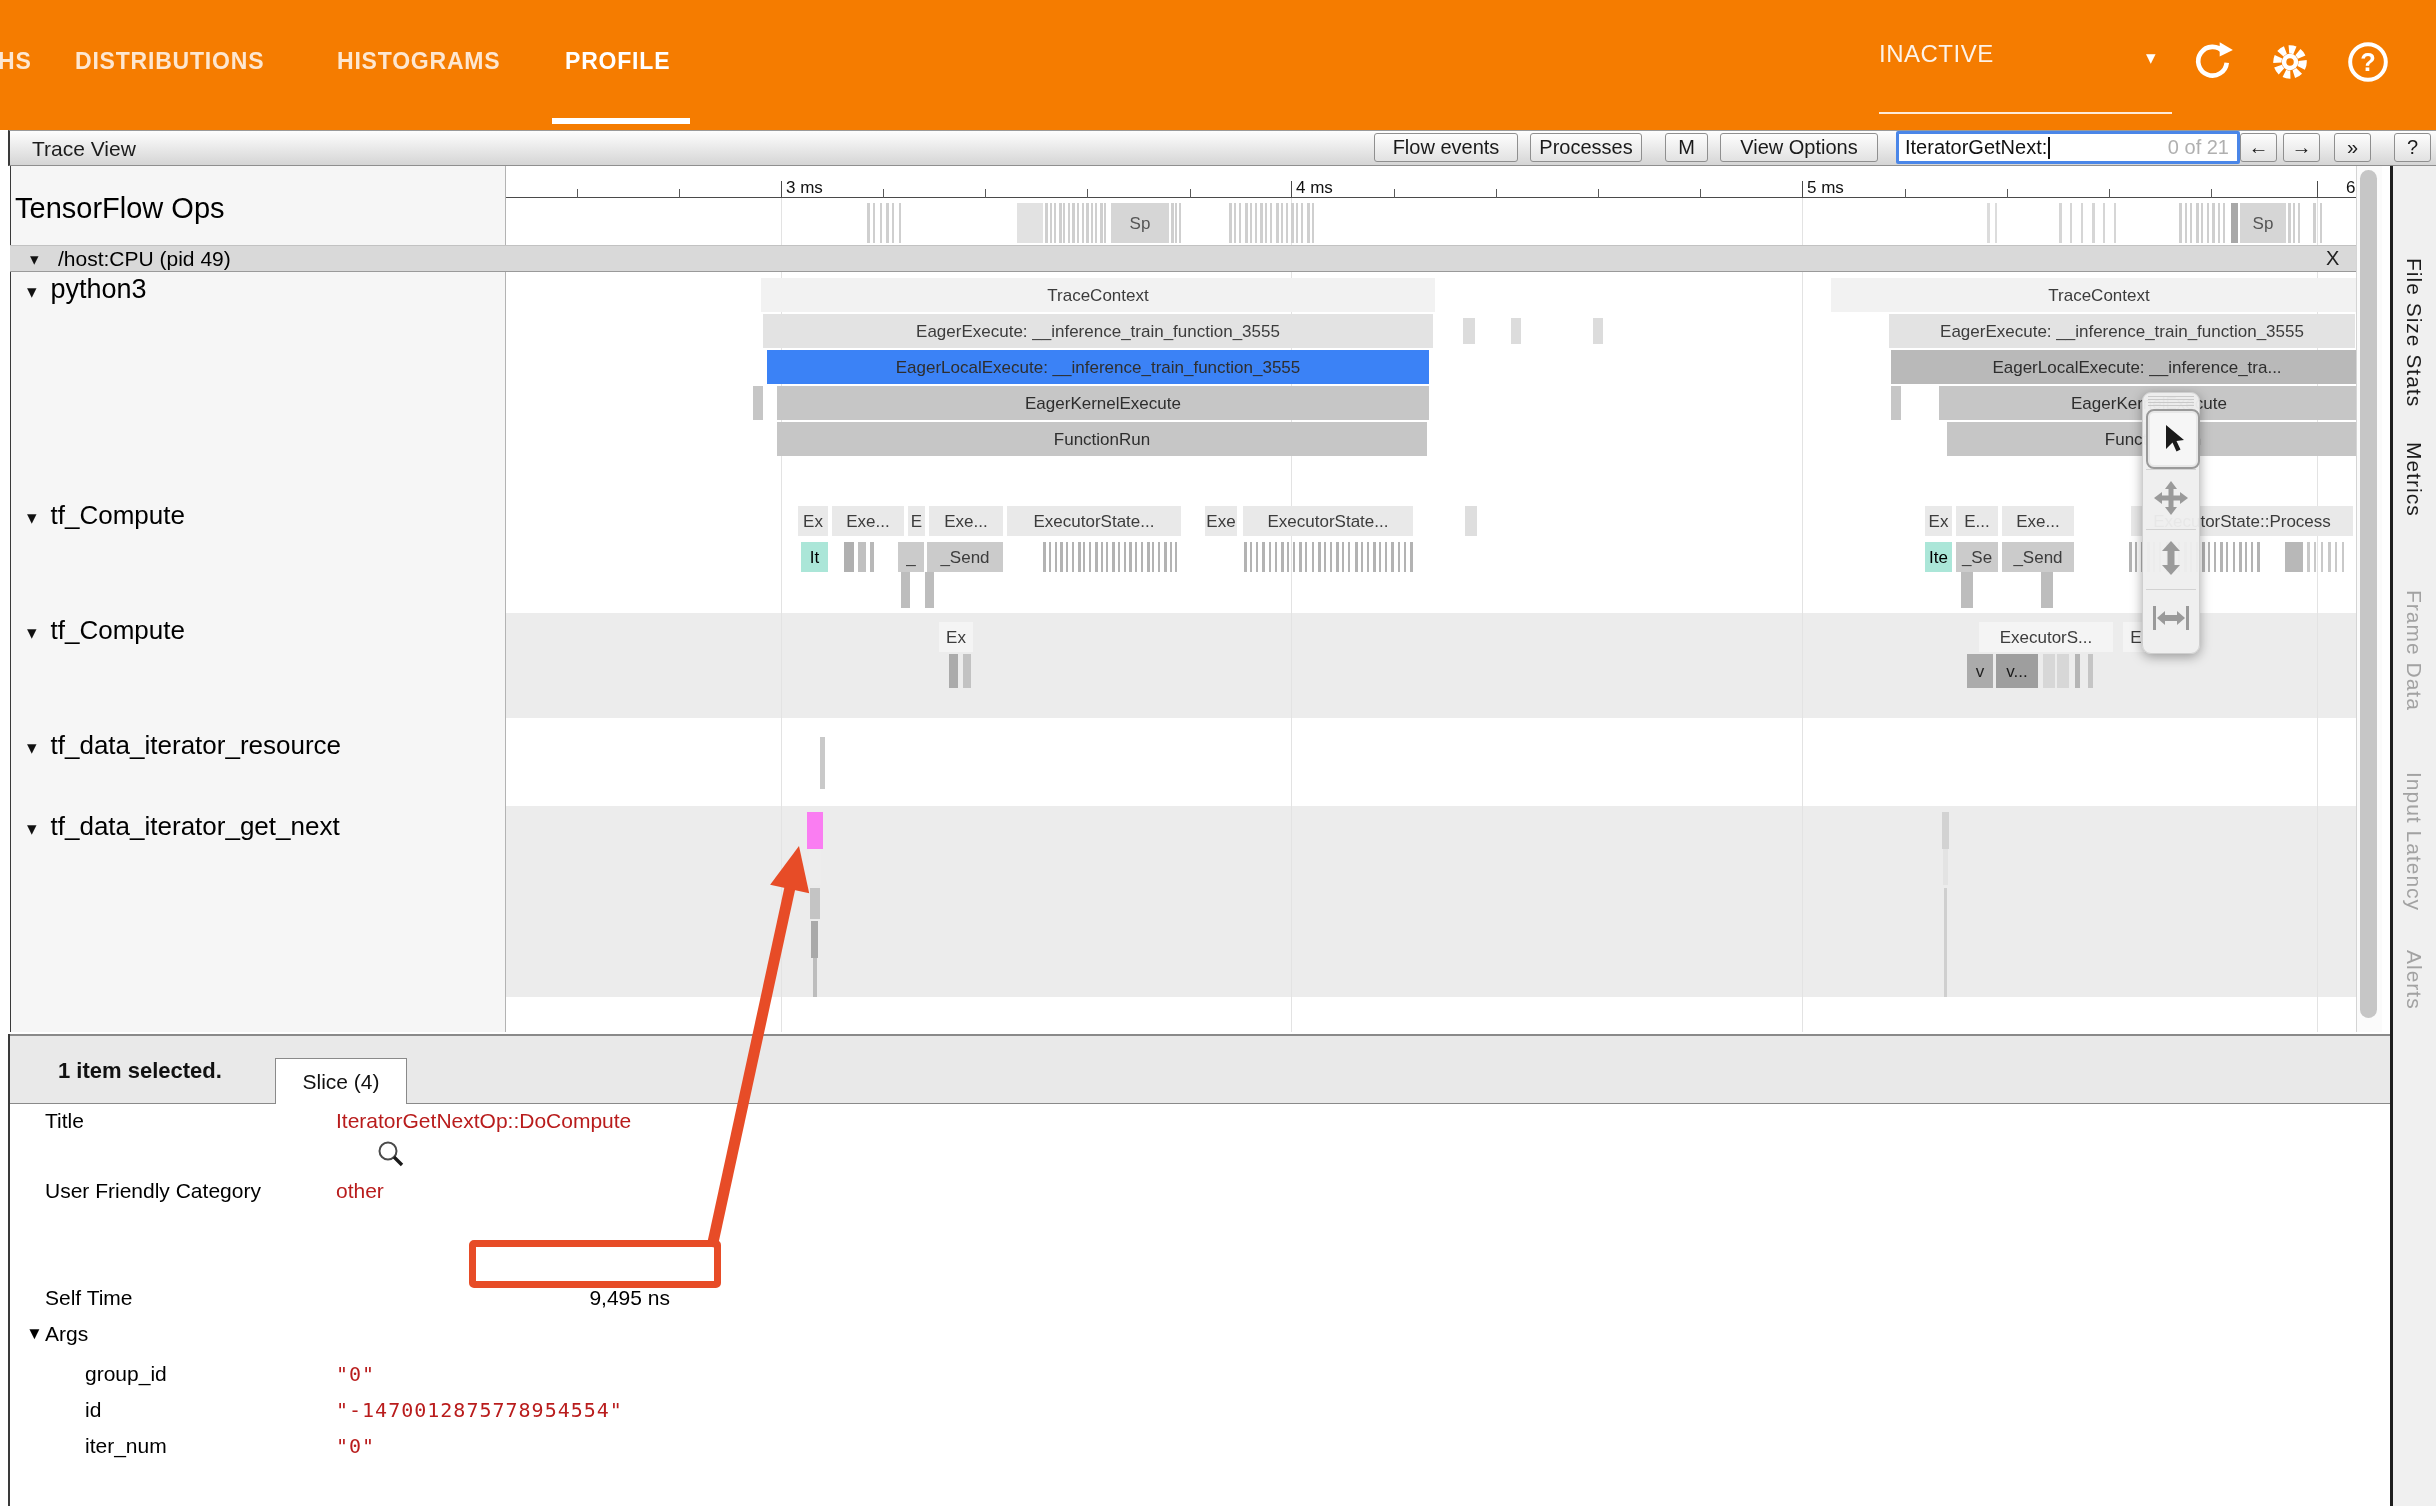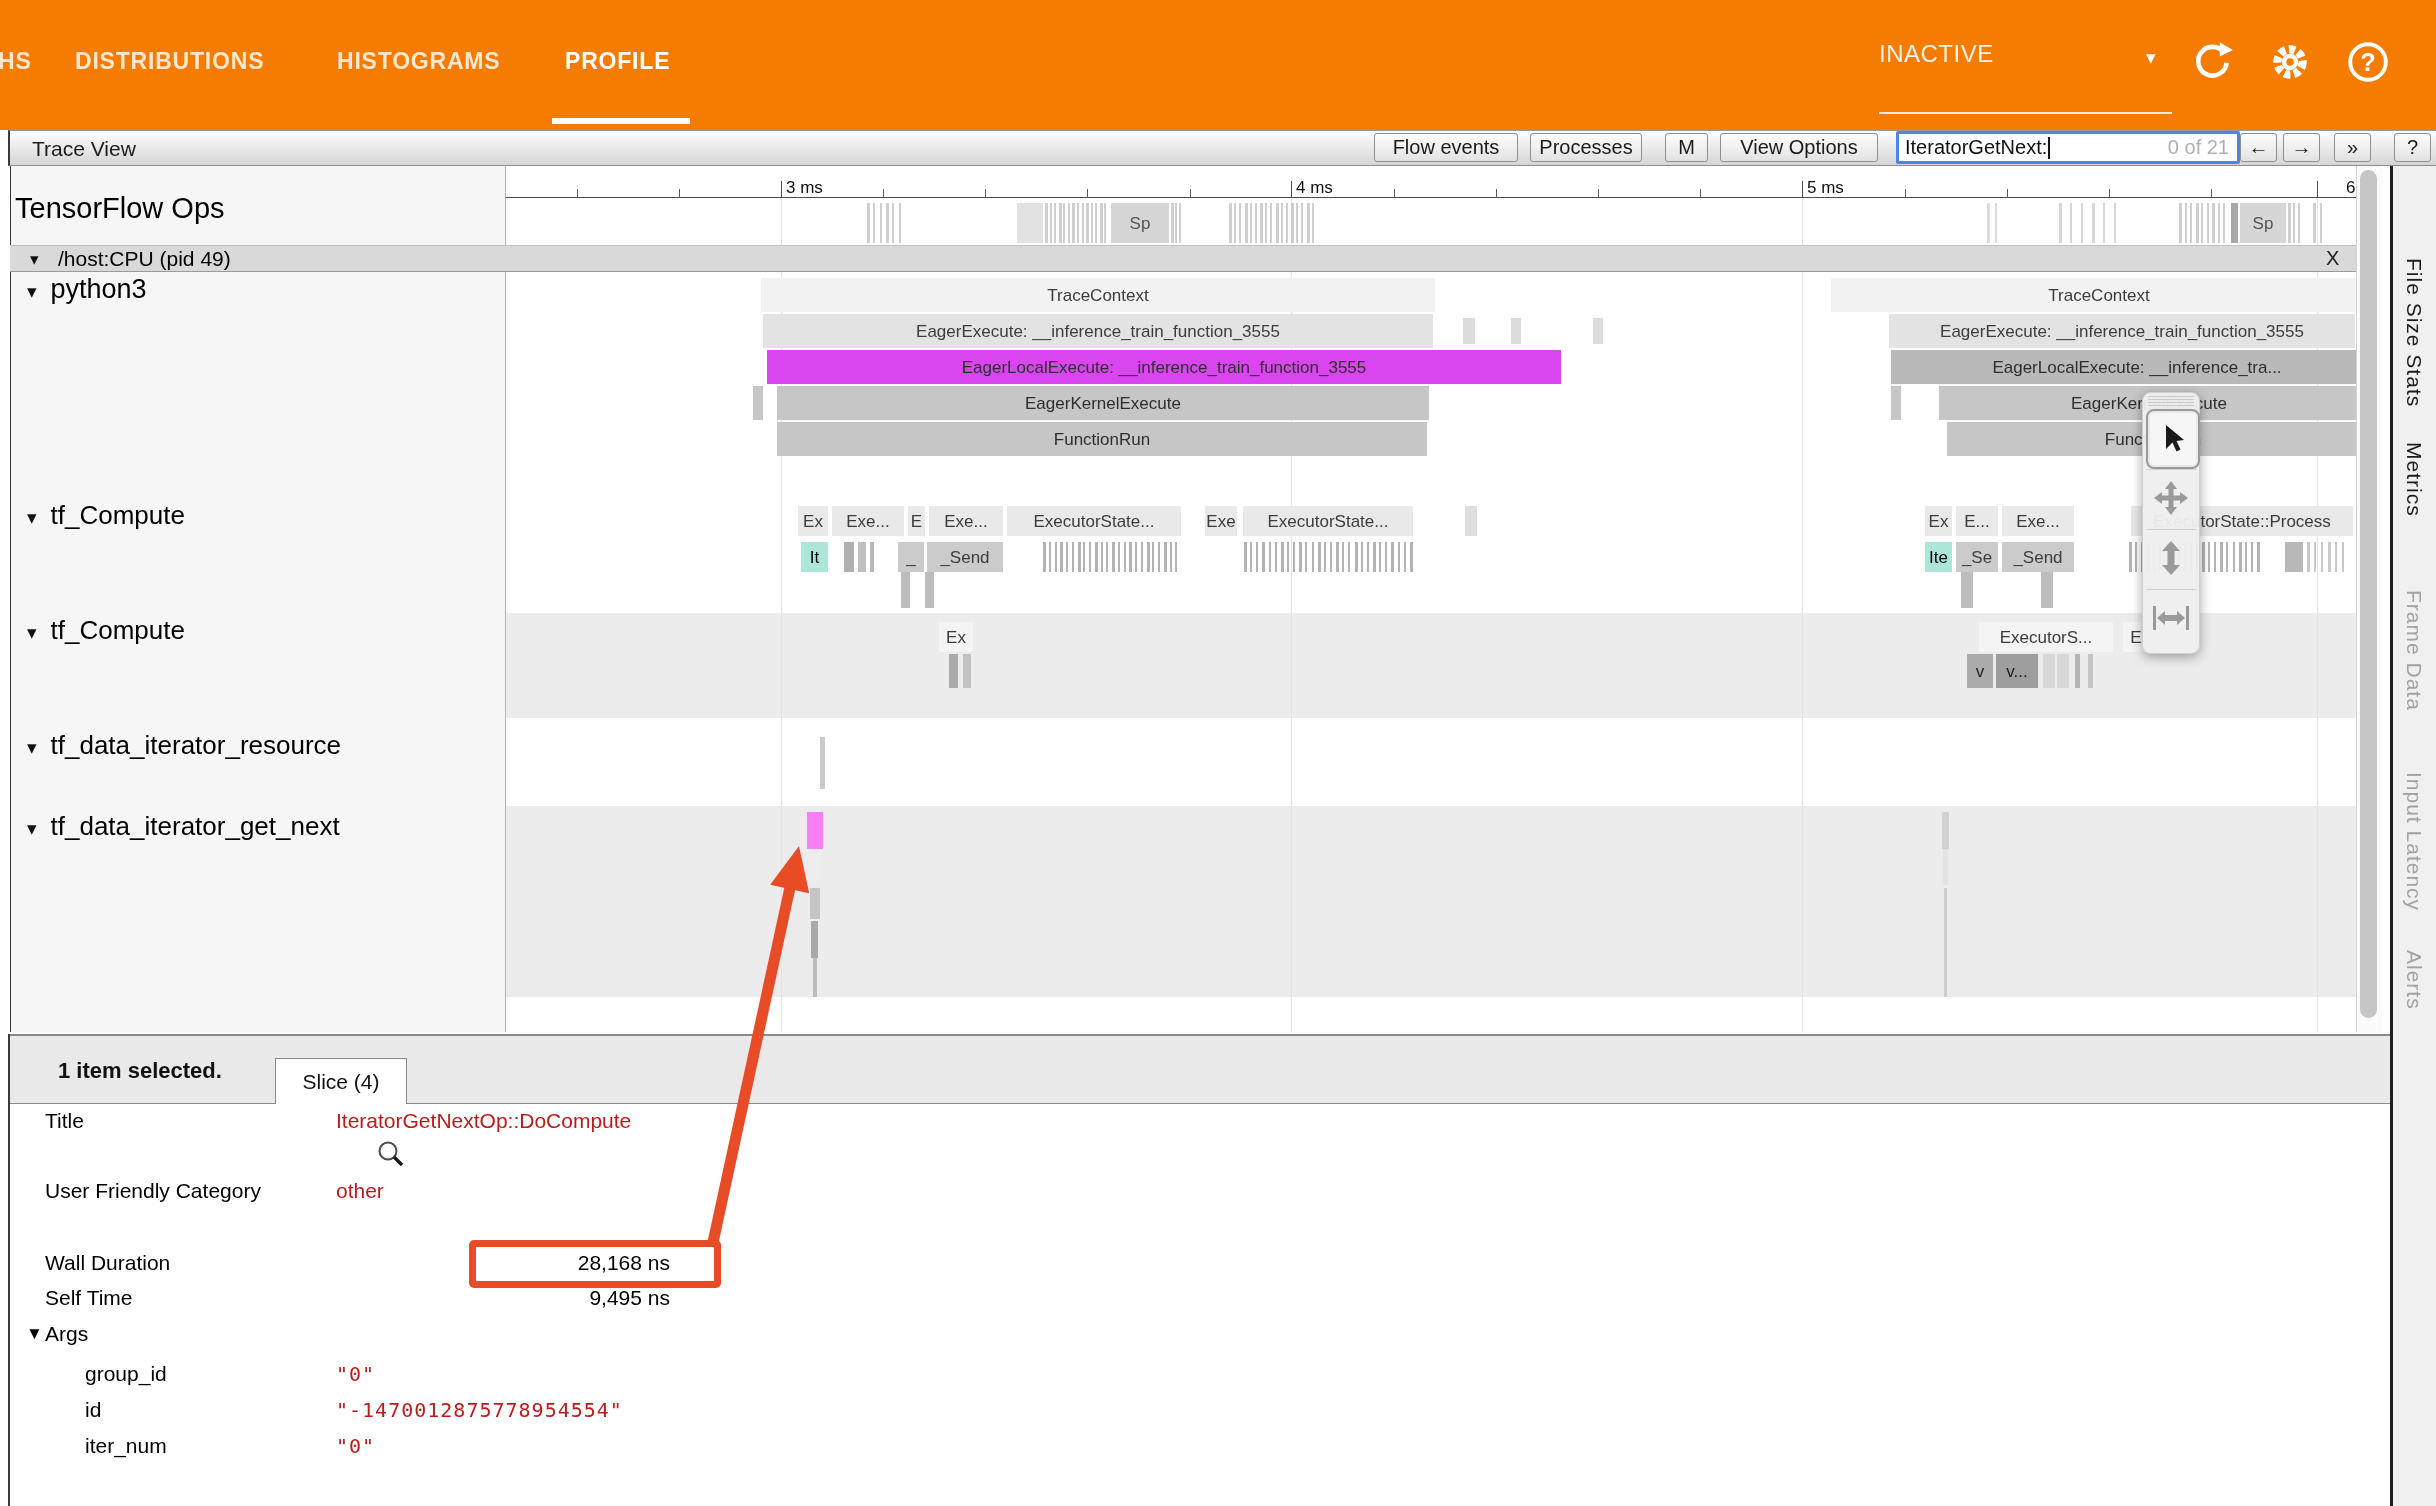--- a/index.html
+++ b/index.html
@@ -345,21 +345,21 @@
       <div class="ev" style="left: 605px; top: 37px; width: 58px; height: 40px; background: rgb(214, 214, 214); color: rgb(85, 85, 85);">Sp</div>
       <div class="ev" style="left: 1725px; top: 37px; width: 7px; height: 40px; background: rgb(168, 168, 168);"></div>
       <div class="ev" style="left: 1734px; top: 37px; width: 46px; height: 40px; background: rgb(214, 214, 214); color: rgb(85, 85, 85);">Sp</div>
       <div class="ev" style="left: 255px; top: 112px; width: 674px; height: 34px; background: rgb(242, 242, 242);">TraceContext</div>
       <div class="ev" style="left: 1325px; top: 112px; width: 536px; height: 34px; background: rgb(242, 242, 242);">TraceContext</div>
       <div class="ev" style="left: 257px; top: 148px; width: 670px; height: 34px; background: rgb(227, 227, 227);">EagerExecute: __inference_train_function_3555</div>
       <div class="ev" style="left: 1383px; top: 148px; width: 466px; height: 34px; background: rgb(227, 227, 227);">EagerExecute: __inference_train_function_3555</div>
       <div class="ev" style="left: 957px; top: 152px; width: 12px; height: 26px; background: rgb(220, 220, 220);"></div>
       <div class="ev" style="left: 1005px; top: 152px; width: 10px; height: 26px; background: rgb(220, 220, 220);"></div>
       <div class="ev" style="left: 1087px; top: 152px; width: 10px; height: 26px; background: rgb(220, 220, 220);"></div>
-      <div class="ev" style="left: 261px; top: 184px; width: 794px; height: 34px; background: #d946ef; color: rgb(46, 46, 46);">EagerLocalExecute: __inference_train_function_3555</div>
+      <div class="ev" style="left: 261px; top: 184px; width: 662px; height: 34px; background: #3b82f6; color: rgb(46, 46, 46);">EagerLocalExecute: __inference_train_function_3555</div>
       <div class="ev" style="left: 1385px; top: 184px; width: 492px; height: 34px; background: rgb(185, 185, 185); color: rgb(46, 46, 46);">EagerLocalExecute: __inference_tra...</div>
       <div class="ev" style="left: 247px; top: 220px; width: 10px; height: 34px; background: rgb(198, 198, 198);"></div>
       <div class="ev" style="left: 271px; top: 220px; width: 652px; height: 34px; background: rgb(198, 198, 198); color: rgb(46, 46, 46);">EagerKernelExecute</div>
       <div class="ev" style="left: 1385px; top: 220px; width: 10px; height: 34px; background: rgb(198, 198, 198);"></div>
       <div class="ev" style="left: 1433px; top: 220px; width: 420px; height: 34px; background: rgb(198, 198, 198); color: rgb(46, 46, 46);">EagerKernelExecute</div>
       <div class="ev" style="left: 271px; top: 256px; width: 650px; height: 34px; background: rgb(198, 198, 198); color: rgb(46, 46, 46);">FunctionRun</div>
       <div class="ev" style="left: 1441px; top: 256px; width: 412px; height: 34px; background: rgb(198, 198, 198); color: rgb(46, 46, 46);">FunctionRun</div>
       <div class="ev" style="left: 292px; top: 340px; width: 30px; height: 30px; background: rgb(233, 233, 233);">Ex</div>
       <div class="ev" style="left: 326px; top: 340px; width: 72px; height: 30px; background: rgb(233, 233, 233);">Exe...</div>
       <div class="ev" style="left: 402px; top: 340px; width: 17px; height: 30px; background: rgb(233, 233, 233);">E</div>
@@ -440,24 +440,20 @@
       <div style="position:absolute;left:364px;top:0"></div>
     </div>
     <svg class="mag" style="left:364px;top:104px;position:absolute" width="34" height="34" viewBox="0 0 34 34">
       <circle cx="14" cy="13" r="8.5" fill="none" stroke="#4a4a4a" stroke-width="2"></circle>
       <line x1="20" y1="19" x2="28" y2="27" stroke="#1a1a1a" stroke-width="3.4"></line>
     </svg>
     <div class="drow" style="top:138px">
       <span class="dlab">User Friendly Category</span>
       <span class="dval">other</span>
     </div>
-    <div class="drow" style="top:210px">
-      <span class="dlab">Wall Duration</span>
-      <span class="dnum">28,168 ns</span>
-    </div>
     <div class="drow" style="top:245px">
       <span class="dlab">Self Time</span>
       <span class="dnum">9,495 ns</span>
     </div>
     <div class="drow" style="top:281px">
       <span class="args-caret">▼</span>
       <span class="args-word">Args</span>
     </div>
     <div class="drow argrow" style="top:321px">
       <span class="dlab">group_id</span>

